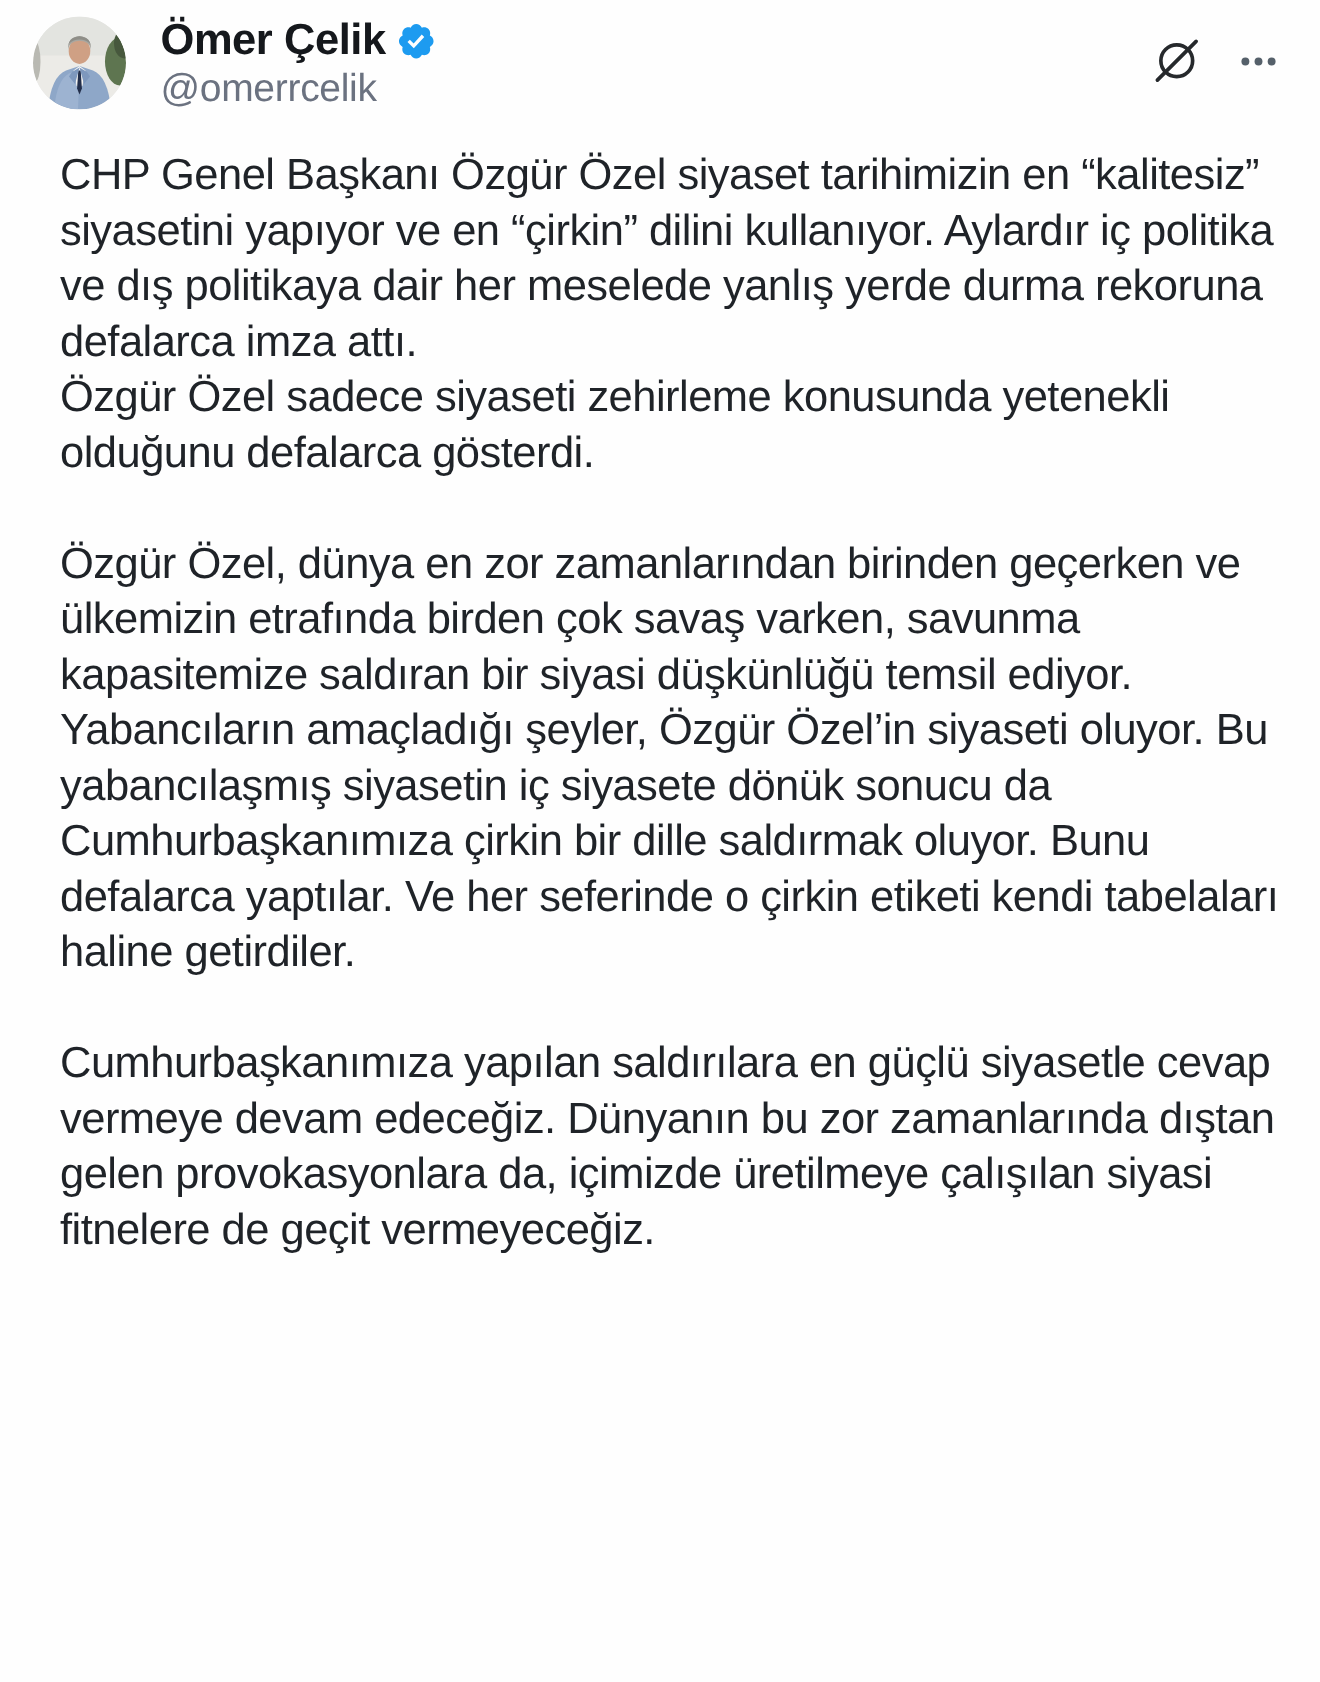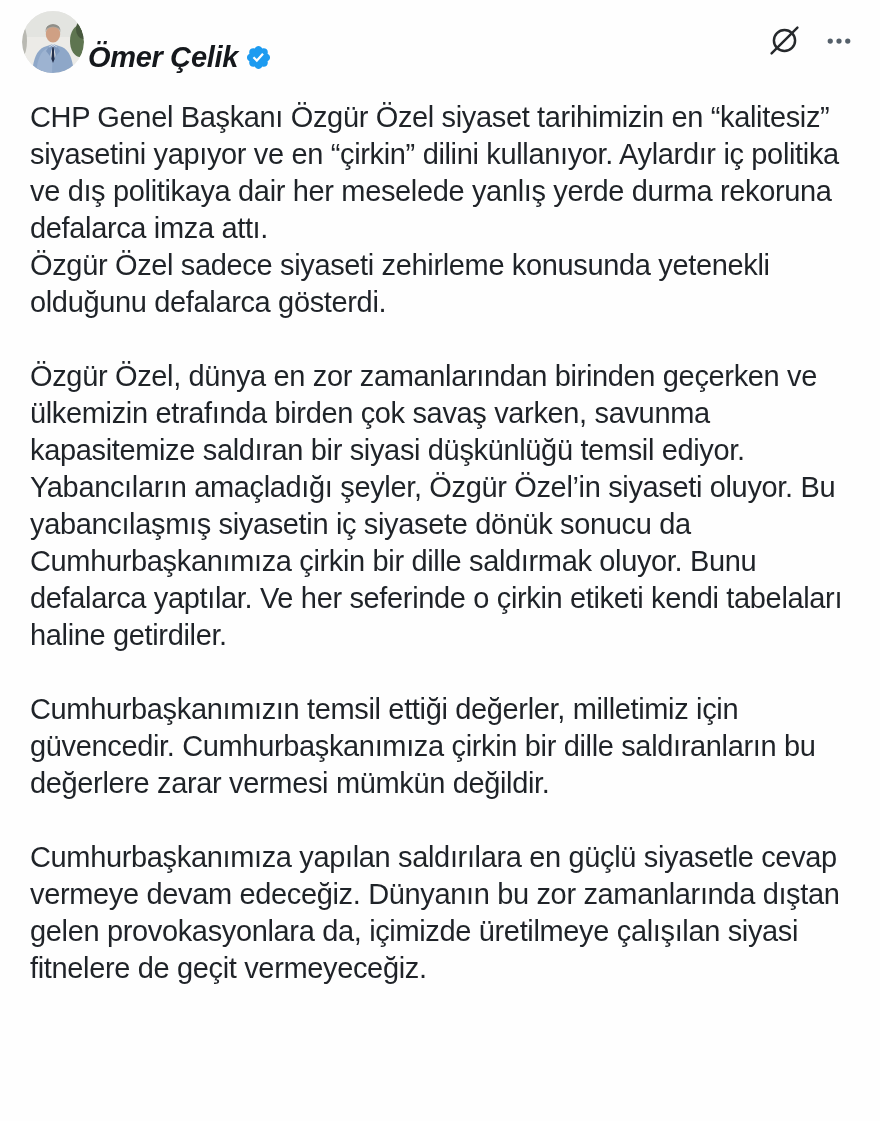--- a/index.html
+++ b/index.html
@@ -29,26 +29,25 @@
     width: 62px;
     height: 62px;
     border-radius: 50%;
     overflow: hidden;
     flex: 0 0 auto;
     box-shadow: inset 0 0 0 1px rgba(0,0,0,0.08);
     cursor: pointer;
   }
   .avatar svg { display: block; }
   .id-block {
-    margin-left: 4px;
+    margin-left: 23px;
     display: flex;
     flex-direction: column;
-    justify-content: flex-end;
+    justify-content: space-between;
     min-height: 62px;
-    font-style: italic;
   }
   .name-row {
     display: flex;
     align-items: center;
     gap: 7px;
   }
   .display-name {
     font-size: 29px;
     font-weight: 700;
     line-height: 32px;
@@ -87,21 +86,21 @@
   }
   
   .body-text {
     font-size: 29px;
     line-height: 37px;
     letter-spacing: -0.35px;
     color: #1f2328;
   }
   .body-text .para {
     white-space: pre-wrap;
-    margin: 0 0 37px 8px;
+    margin: 0 0 37px 18px;
   }
 </style>
 </head>
 <body>
 
 <div class="tweet">
 
   <div class="header">
 
     <div class="avatar">
@@ -140,20 +139,21 @@
 
     <div class="id-block">
       <div class="name-row">
         <span class="display-name">Ömer Çelik</span>
         <span class="verified">
           <svg viewBox="0 0 24 24" width="27" height="27">
             <path fill="#1d9bf0" d="M22.25 12c0-1.43-.88-2.67-2.19-3.34.46-1.39.2-2.9-.81-3.91s-2.52-1.27-3.91-.81c-.66-1.31-1.91-2.19-3.34-2.19s-2.67.88-3.33 2.19c-1.4-.46-2.91-.2-3.92.81s-1.26 2.52-.8 3.91c-1.31.67-2.2 1.91-2.2 3.34s.89 2.67 2.2 3.34c-.46 1.39-.21 2.9.8 3.91s2.52 1.26 3.91.81c.67 1.31 1.91 2.19 3.34 2.19s2.68-.88 3.34-2.19c1.39.45 2.9.2 3.91-.81s1.27-2.52.81-3.91c1.31-.67 2.19-1.91 2.19-3.34zm-11.71 4.2L6.8 12.46l1.41-1.42 2.26 2.26 4.8-5.23 1.47 1.36-6.2 6.77z"></path>
           </svg>
         </span>
       </div>
+      <span class="handle">@omerrcelik</span>
     </div>
 
     <div class="header-actions">
       <button class="icon-btn" aria-label="Grok actions">
         <span>
           <svg width="31" height="31" viewBox="0 0 24 24" fill="none">
             <circle cx="12" cy="12" r="8.2" stroke="#26292c" stroke-width="1.9"></circle>
             <line x1="2" y1="22" x2="22" y2="2" stroke="#26292c" stroke-width="1.9" stroke-linecap="round"></line>
           </svg>
         </span>
@@ -167,17 +167,16 @@
           </svg>
         </span>
       </button>
     </div>
   </div>
 
   <div class="body-text">
     <p class="para">CHP Genel Başkanı Özgür Özel siyaset tarihimizin en “kalitesiz” siyasetini yapıyor ve en “çirkin” dilini kullanıyor. Aylardır iç politika ve dış politikaya dair her meselede yanlış yerde durma rekoruna defalarca imza attı.
 Özgür Özel sadece siyaseti zehirleme konusunda yetenekli  olduğunu defalarca gösterdi.</p>
     <p class="para">Özgür Özel, dünya en zor zamanlarından birinden geçerken ve ülkemizin etrafında birden çok savaş varken, savunma kapasitemize saldıran bir siyasi düşkünlüğü temsil ediyor.   Yabancıların amaçladığı şeyler, Özgür Özel’in siyaseti oluyor. Bu yabancılaşmış siyasetin iç siyasete dönük sonucu da Cumhurbaşkanımıza çirkin bir dille saldırmak oluyor. Bunu defalarca yaptılar. Ve her seferinde o çirkin etiketi kendi tabelaları haline getirdiler.</p>
-    <p class="para">Cumhurbaşkanımızın temsil ettiği değerler, milletimiz için güvencedir. Cumhurbaşkanımıza çirkin bir dille saldıranların bu değerlere zarar vermesi mümkün değildir.</p>
     <p class="para">Cumhurbaşkanımıza yapılan saldırılara en güçlü siyasetle cevap vermeye devam edeceğiz. Dünyanın bu zor zamanlarında dıştan gelen provokasyonlara da, içimizde üretilmeye çalışılan siyasi fitnelere de geçit vermeyeceğiz.</p>
   </div>
 
 </div>
 
 </body></html>

